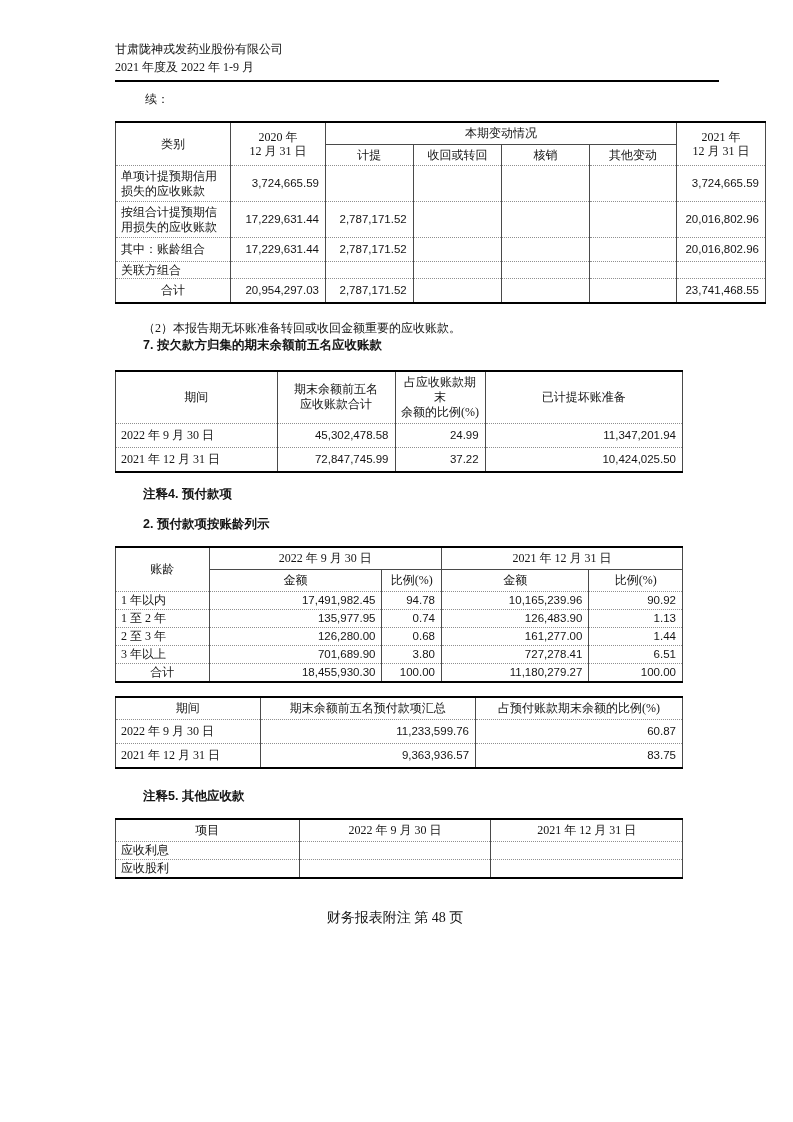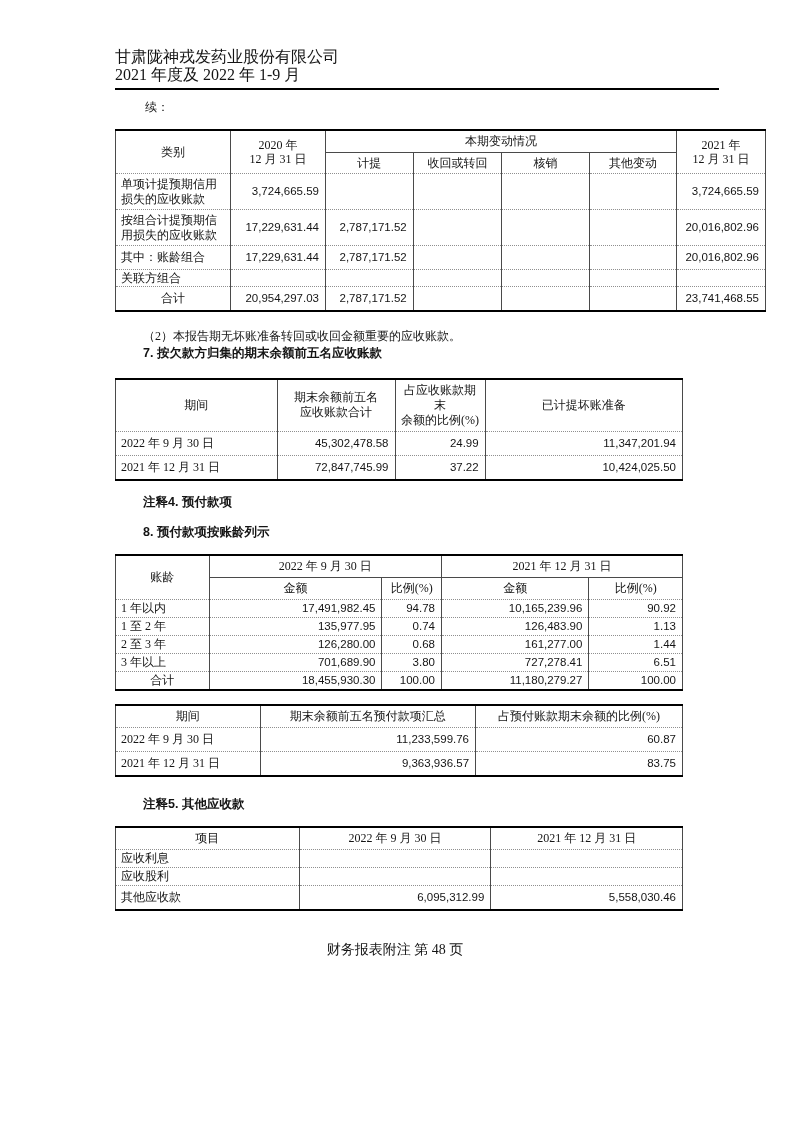--- a/index.html
+++ b/index.html
@@ -2,21 +2,21 @@
 <html><head>
 <meta charset="utf-8">
 <style>
   html,body{margin:0;padding:0;}
   body{
     width:793px;height:1122px;background:#ffffff;color:#141414;
     font-family:"Liberation Serif", serif;font-size:12px;
     position:relative;overflow:hidden;
   }
   .content{padding:40px 0 0 115px;}
-  .doc-header{line-height:18px;font-size:16px;margin-top:8px;}
+  .doc-header{line-height:18px;font-size:12px;}
   .header-rule{width:604px;border:none;border-top:2px solid #000;margin:4px 0 0 0;}
   .continuation{margin:9px 0 6px 30px;}
   .section-heading{font-weight:bold;margin:0 0 0 28px;font-size:12.5px;font-family:"Liberation Sans",sans-serif;}
   .note-text{margin:16px 0 0 28px;}
   .h6{margin-top:21px;}
   .h7{}
   .note4{margin-top:13px;}
   .sub1{margin-top:13px;}
   .sub2{margin-top:21px;}
   .note5{margin-top:19px;}
@@ -162,21 +162,21 @@
     <tr class="mid">
       <td class="lbl date">2021 年 12 月 31 日</td>
       <td class="num">72,847,745.99</td>
       <td class="num">37.22</td>
       <td class="num">10,424,025.50</td>
     </tr>
   </tbody>
     </table>
 
   <div class="section-heading note4">注释4. 预付款项</div>
-  <div class="section-heading sub1">8. 预付款项按账龄列示</div>
+  <div class="section-heading sub1">2. 预付款项按账龄列示</div>
 
   <table class="tbl tw">
     <colgroup>
       <col style="width:16.5%">
         <col style="width:30.5%">
         <col style="width:10.5%">
         <col style="width:26%">
         <col style="width:16.5%">
     </colgroup>
     <tbody>
@@ -272,23 +272,18 @@
     <tr class="thin">
       <td class="lbl">应收利息</td>
       <td class="num"></td>
       <td class="num"></td>
     </tr>
     <tr class="thin">
       <td class="lbl">应收股利</td>
       <td class="num"></td>
       <td class="num"></td>
     </tr>
-    <tr class="mid">
-      <td class="lbl">其他应收款</td>
-      <td class="num">6,095,312.99</td>
-      <td class="num">5,558,030.46</td>
-    </tr>
   </tbody>
     </table>
 
   <div class="footer">财务报表附注 第 48 页</div>
 
 </div>
 
 </body></html>

